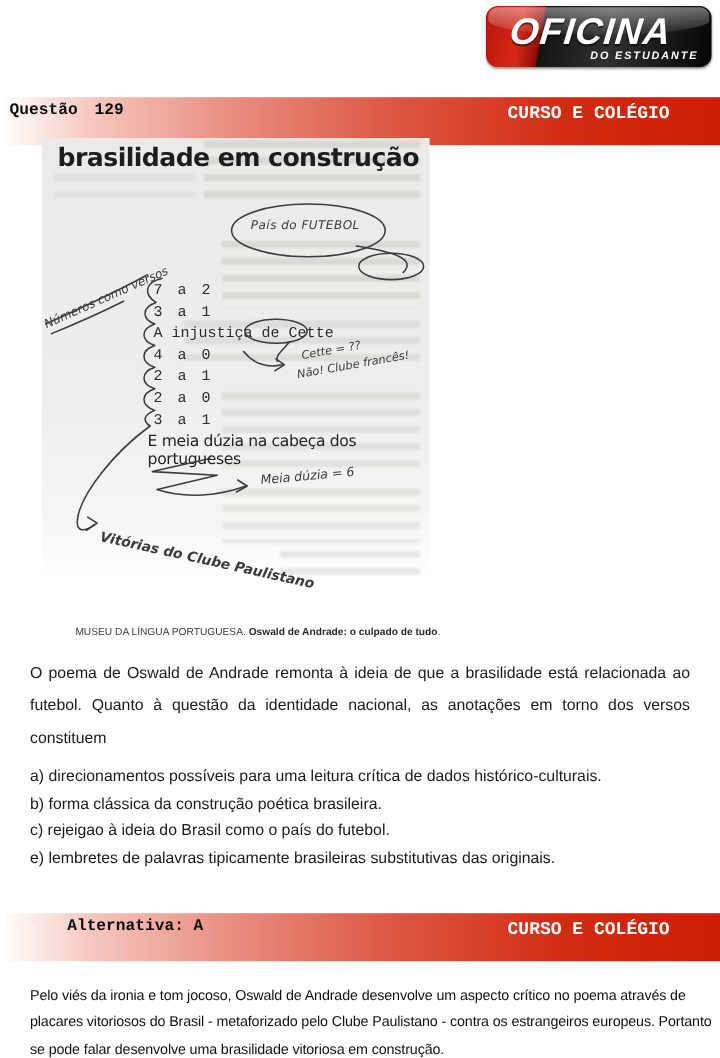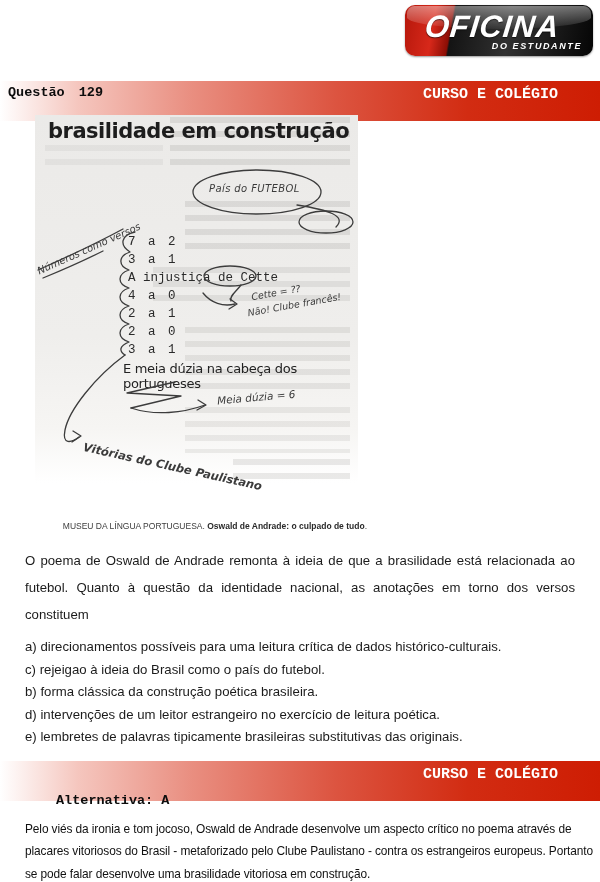--- a/index.html
+++ b/index.html
@@ -126,24 +126,23 @@
 
   <div class="caption">
     <span>MUSEU DA LÍNGUA PORTUGUESA. </span><b>Oswald de Andrade: o culpado de tudo</b><span>.</span><br>
   </div>
 </div>
 
 <div class="stem">O poema de Oswald de Andrade remonta à ideia de que a brasilidade está relacionada ao futebol. Quanto à questão da identidade nacional, as anotações em torno dos versos constituem</div>
 
 <div class="options">
   <div class="opt"><span>a)</span> <span>direcionamentos possíveis para uma leitura crítica de dados histórico-culturais.</span></div>
+  <div class="opt"><span>b)</span> <span>forma clássica da construção poética brasileira.</span></div>
   <div class="opt"><span>c)</span> <span>rejeigao à ideia do Brasil como o país do futebol.</span></div>
-  <div class="opt"><span>b)</span> <span>forma clássica da construção poética brasileira.</span></div>
-  <div class="opt"><span>d)</span> <span>intervenções de um leitor estrangeiro no exercício de leitura poética.</span></div>
   <div class="opt"><span>e)</span> <span>lembretes de palavras tipicamente brasileiras substitutivas das originais.</span></div>
 </div>
 
 <div class="redbar" style="top:761px;">
-  <span class="left-label" style="left:56px;margin-top:28px;">Alternativa: A</span>
+  <span class="left-label" style="left:56px;">Alternativa: A</span>
   <span class="right-label">CURSO E COLÉGIO</span>
 </div>
 
 <div class="explanation">Pelo viés da ironia e tom jocoso, Oswald de Andrade desenvolve um aspecto crítico no poema através de placares vitoriosos do Brasil - metaforizado pelo Clube Paulistano - contra os estrangeiros europeus. Portanto se pode falar desenvolve uma brasilidade vitoriosa em construção.</div>
 
 </body></html>

